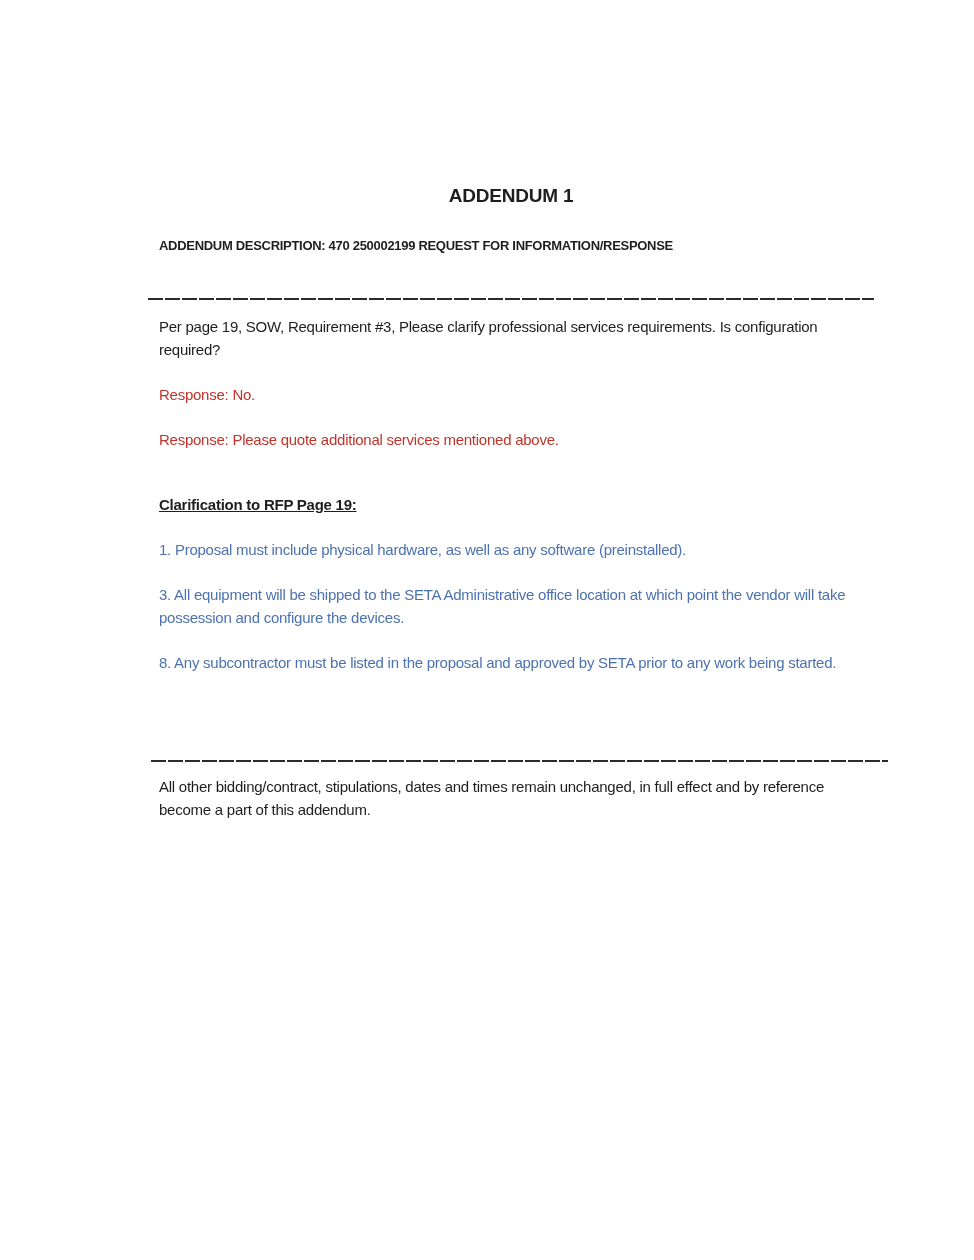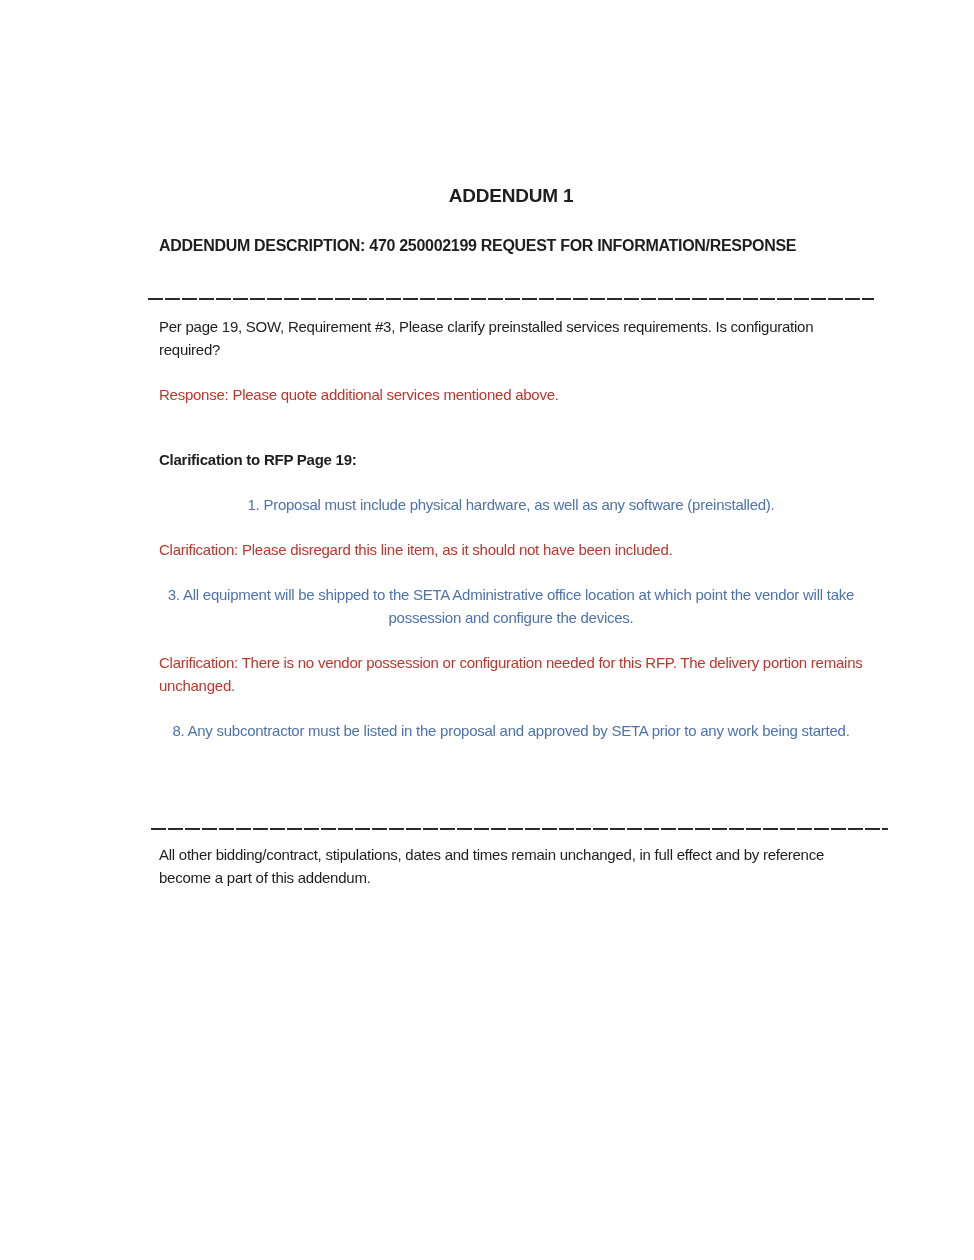--- a/index.html
+++ b/index.html
@@ -24,21 +24,21 @@
     width: 748px;
   }
   .doc-title {
     font-size: 19px;
     font-weight: bold;
     text-align: center;
     letter-spacing: -0.2px;
     line-height: 23px;
   }
   .doc-subtitle {
-    font-size: 16px;
+    font-size: 13px;
     font-weight: bold;
     letter-spacing: -0.3px;
     line-height: 22px;
     margin-top: 6px;
     white-space: nowrap;
   }
   .separator {
     height: 10px;
     margin-top: 10px;
     background: repeating-linear-gradient(90deg, #2b2b2b 0 15px, transparent 15px 17px) bottom left / 100% 2px no-repeat;
@@ -49,53 +49,53 @@
     margin-left: 3px;
   }
   p, h3 {
     font-size: 15px;
     line-height: 23px;
     letter-spacing: -0.25px;
     font-weight: normal;
   }
   .black { color: var(--text-black, #1E1E1E); }
   .red   { color: var(--response-red, #C0342C); }
-  .blue  { color: var(--item-blue, #4C72B0); text-align: center; }
+  .blue  { color: var(--item-blue, #4C72B0); }
   .first-para { margin-top: 4px; }
   .gap-top { margin-top: 20px; }
   .clar-heading {
     color: var(--text-black, #1E1E1E);
     font-weight: bold;
+    text-decoration: underline;
     margin-top: 20px;
   }
   .closing { margin-top: 2px; }
 </style>
 </head>
 <body>
 
 <div class="page">
   <div class="content">
 
     <h1 class="doc-title">ADDENDUM 1</h1>
     <h2 class="doc-subtitle">ADDENDUM DESCRIPTION: 470 250002199 REQUEST FOR INFORMATION/RESPONSE</h2>
 
     <div class="separator"></div>
 
-    <p class="black first-para">Per page 19, SOW, Requirement #3, Please clarify preinstalled services requirements. Is configuration required?</p>
+    <p class="black first-para">Per page 19, SOW, Requirement #3, Please clarify professional services requirements. Is configuration required?</p>
+    <p class="red">Response: No.</p>
 
     <p class="red">Response: Please quote additional services mentioned above.</p>
 
     <h3 class="clar-heading">Clarification to RFP Page 19:</h3>
 
     <p class="blue">1. Proposal must include physical hardware, as well as any software (preinstalled).</p>
 
-    <p class="red">Clarification: Please disregard this line item, as it should not have been included.</p>
 
     <p class="blue">3. All equipment will be shipped to the SETA Administrative office location at which point the vendor will take possession and configure the devices.</p>
-    <p class="red">Clarification: There is no vendor possession or configuration needed for this RFP. The delivery portion remains unchanged.</p>
 
     <p class="blue">8. Any subcontractor must be listed in the proposal and approved by SETA prior to any work being started.</p>
 
     <div class="separator separator-bottom"></div>
 
     <p class="black closing">All other bidding/contract, stipulations, dates and times remain unchanged, in full effect and by reference become a part of this addendum.</p>
 
   </div>
 </div>
 

